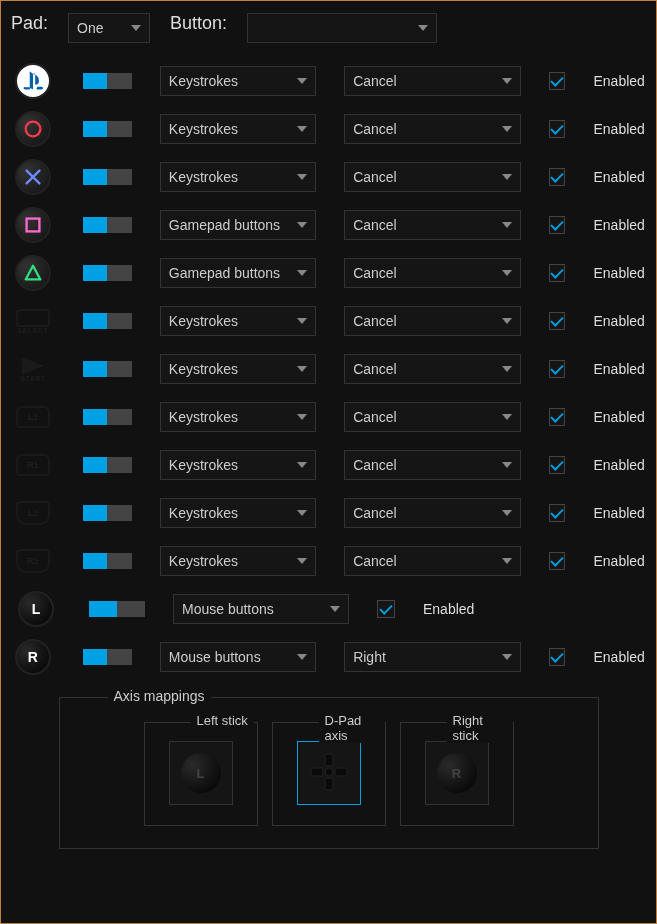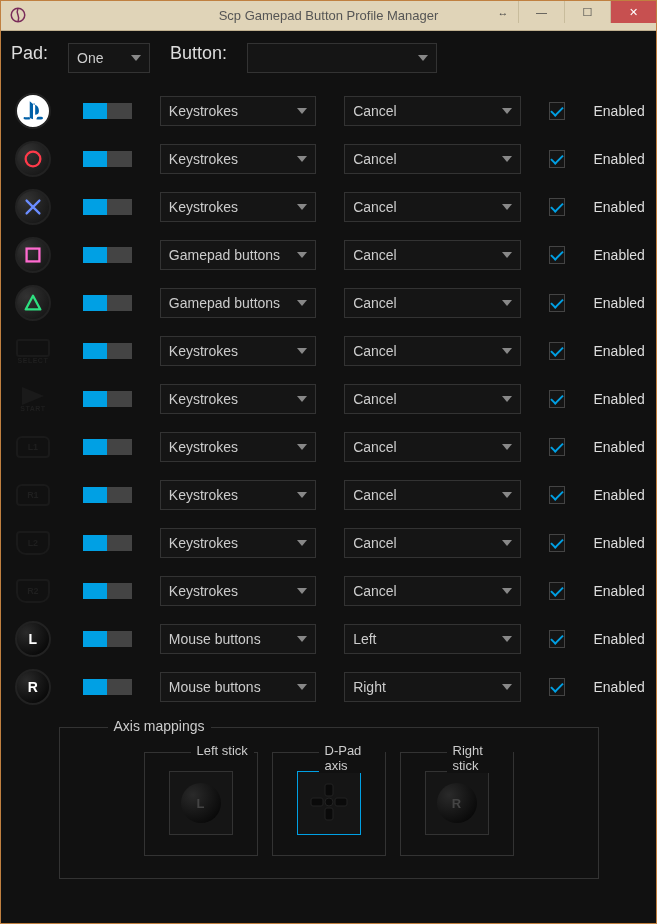--- a/index.html
+++ b/index.html
@@ -43,35 +43,20 @@
 .trigger-badge { width: 34px; height: 24px; border: 2px solid #1a1a1a; border-radius: 4px 4px 10px 10px; display:flex; align-items:center; justify-content:center; font-size:9px; color:#1f1f1f; font-weight:600; }
 .stick-badge { width: 36px; height: 36px; border-radius: 50%; background: radial-gradient(circle at 30% 30%, #2a2a2a, #000); display:flex; align-items:center; justify-content:center; font-size:14px; font-weight:700; color:#fff; border:2px solid #222; }
 .stick-preview { width: 40px; height: 40px; border-radius: 50%; background: radial-gradient(circle at 30% 30%, #2a2a2a, #000); display:flex; align-items:center; justify-content:center; font-size:13px; font-weight:700; color:#444; }
 .dpad-preview svg { width:44px; height:44px; }
 .mini-label { font-size: 7px; color:#1f1f1f; font-weight:600; letter-spacing:0.5px; }
 </style>
 </head>
 <body>
 
 <div class="window">
-  <div class="titlebar">
-    <span class="app-icon">
-      <svg viewBox="0 0 24 24" width="18" height="18">
-          <circle cx="12" cy="12" r="9" fill="none" stroke="#7a2c5a" stroke-width="2"></circle>
-          <path d="M12 3 C8 12 16 12 12 21" fill="none" stroke="#7a2c5a" stroke-width="2"></path>
-        </svg>
-    </span>
-    <div class="title">Scp Gamepad Button Profile Manager</div>
-    <div class="controls">
-      <div class="tb-btn extra">↔</div>
-      <div class="tb-btn">—</div>
-      <div class="tb-btn">☐</div>
-      <div class="tb-btn close">✕</div>
-    </div>
-  </div>
 
   <div class="client">
     <div class="topbar">
       <span class="lbl">Pad:</span>
       <div class="combo pad-combo">
         <span>One</span>
         <span class="arrow"></span>
       </div>
       <span class="lbl">Button:</span>
       <div class="combo profile-combo">
@@ -309,24 +294,20 @@
           <div class="icon-cell">
             <div class="stick-badge">L</div>
           </div>
           <div class="slider">
             <div class="fill"></div>
           </div>
           <div class="combo type-combo">
             <span>Mouse buttons</span>
             <span class="arrow"></span>
           </div>
-          <div class="combo action-combo">
-            <span>Left</span>
-            <span class="arrow"></span>
-          </div>
           <div class="checkbox checked"></div>
           <span class="enabled-lbl">Enabled</span>
         </div>
         <div class="row">
           <div class="icon-cell">
             <div class="stick-badge">R</div>
           </div>
           <div class="slider">
             <div class="fill"></div>
           </div>

